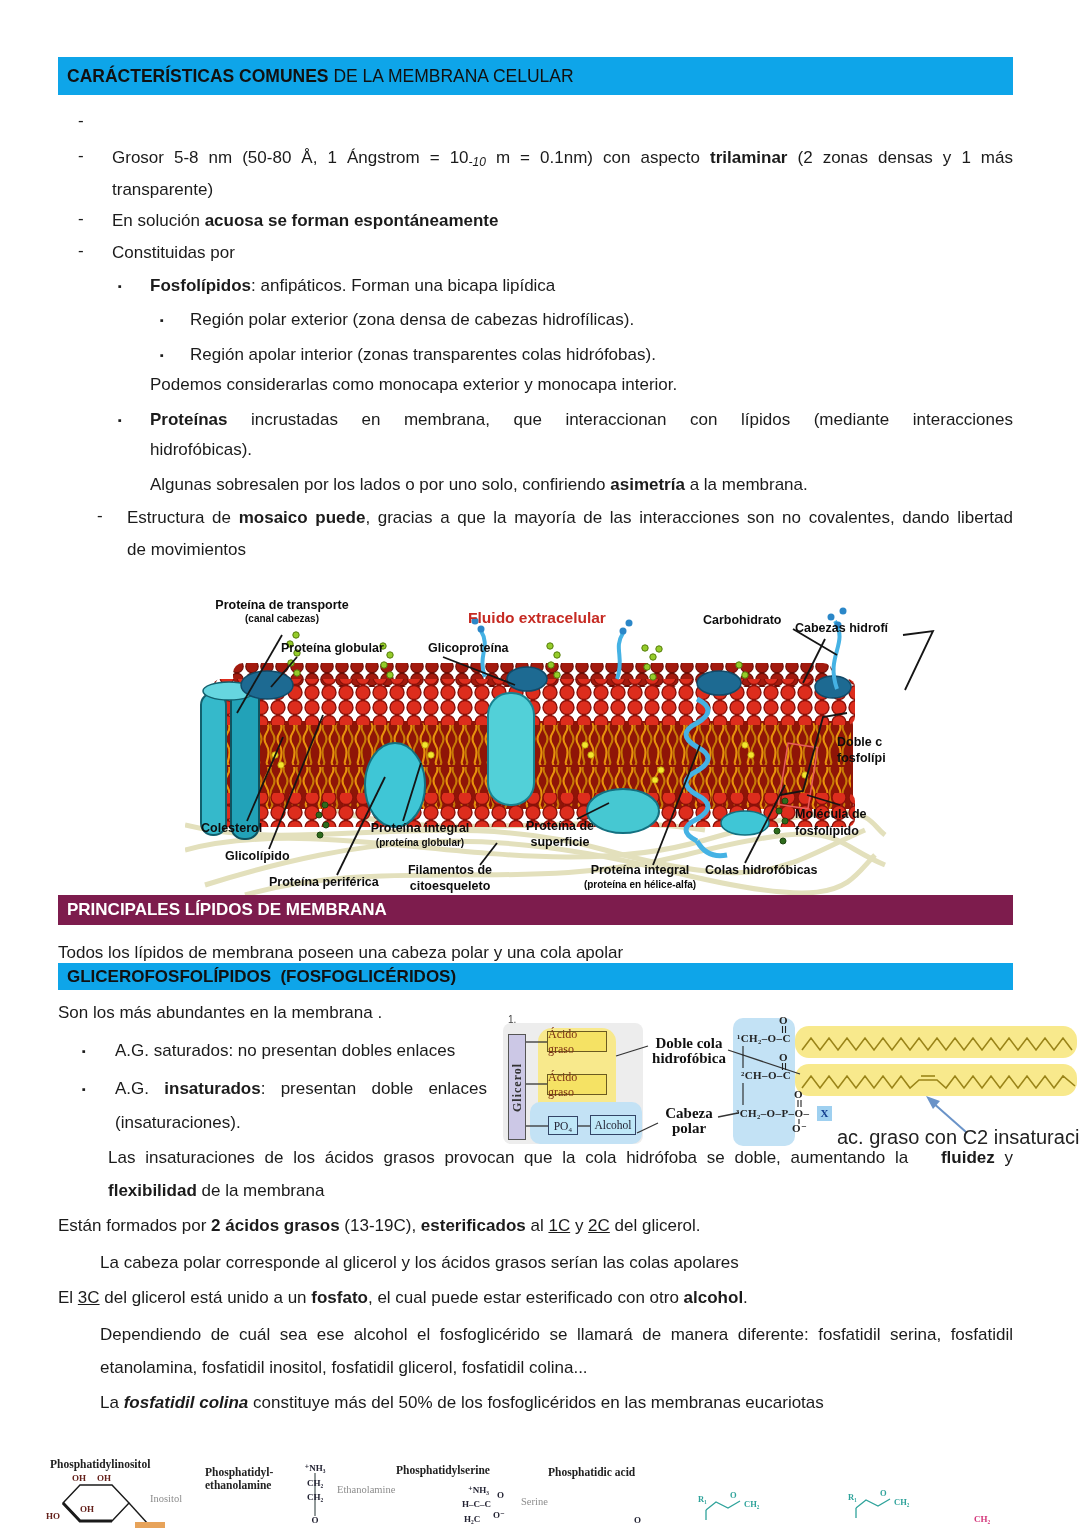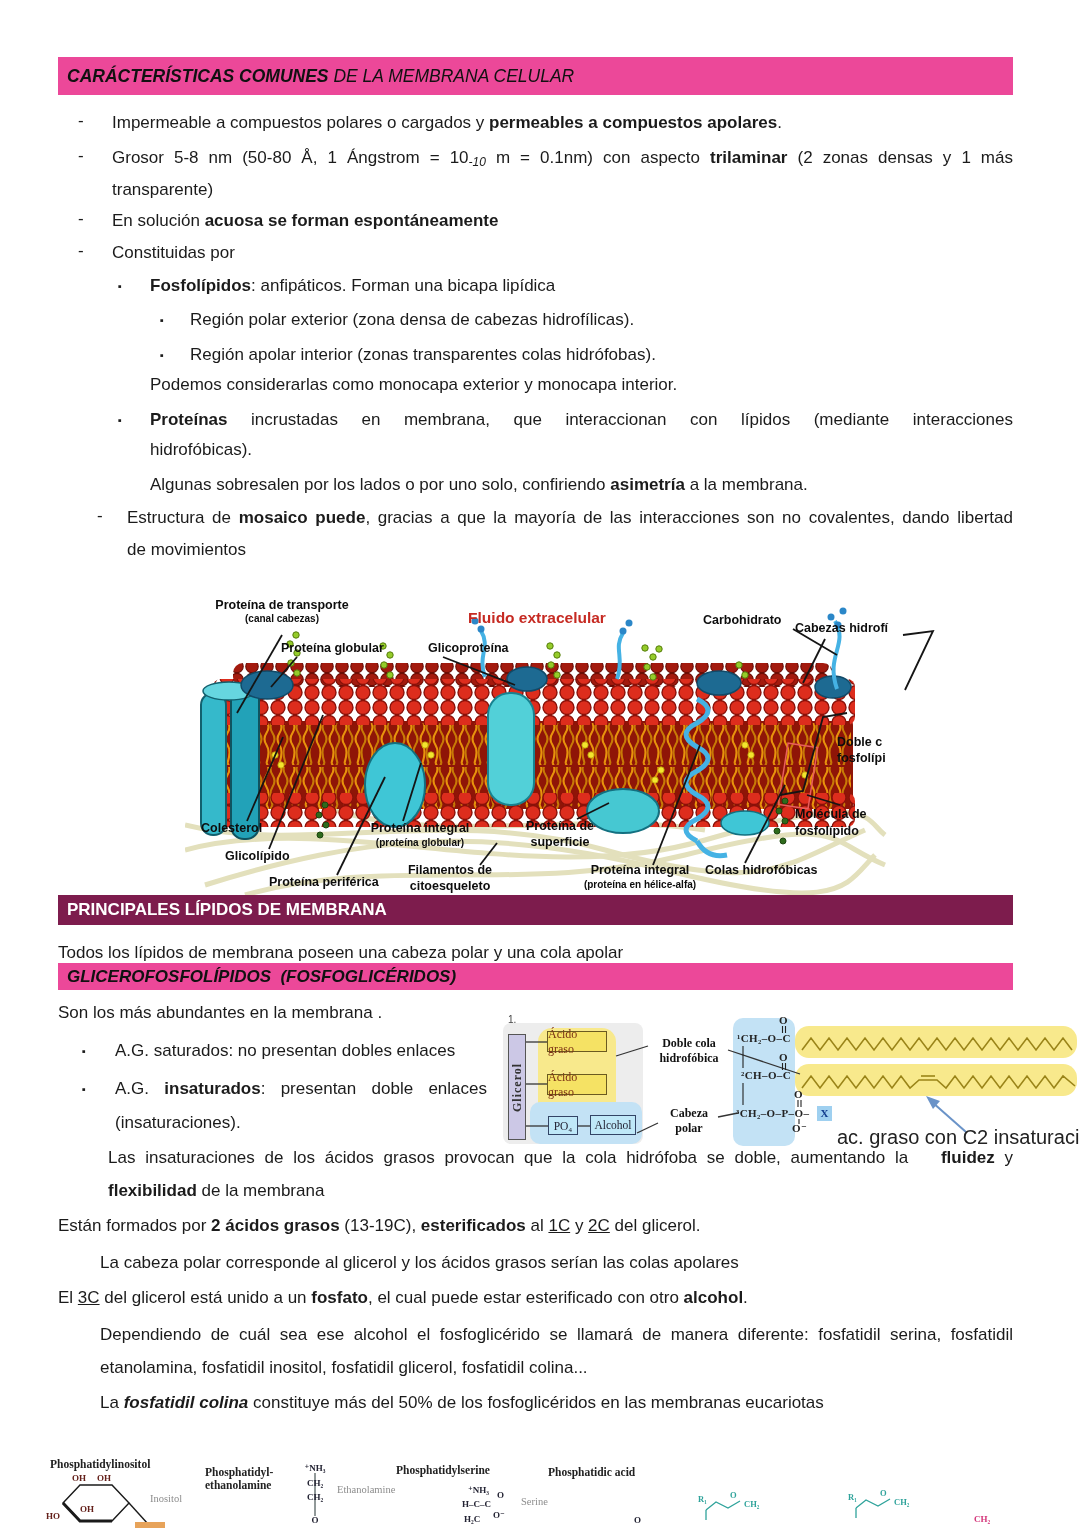--- a/index.html
+++ b/index.html
@@ -1,20 +1,20 @@
 <!DOCTYPE html>
 <html><head>
 <meta charset="utf-8">
 <style>
   html,body{margin:0;padding:0;background:#ffffff;}
   #page{position:relative;width:1080px;height:1528px;background:#fff;overflow:hidden;
         font-family:"Liberation Sans","DejaVu Sans",sans-serif;color:#1b1b1b;}
   .band{position:absolute;left:58px;width:955px;box-sizing:border-box;padding-left:9px;
         font-size:17.5px;display:flex;align-items:center;}
-  .band-pink{background:#ec4899;color:#111;font-style:italic;}
+  .band-pink{background:#0ea5e9;color:#111;}
   .band-maroon{background:#7d1c4d;color:#ffffff;font-weight:bold;}
   .ln{position:absolute;font-size:17px;line-height:23px;white-space:nowrap;color:#1b1b1b;}
   .jf{white-space:normal;text-align:justify;text-align-last:justify;}
   .mk{position:absolute;font-size:17px;color:#1b1b1b;}
   .sq{font-size:11px;line-height:20px;}
   .tsub{font-size:12px;vertical-align:-3px;}
   
   #figure{position:absolute;left:185px;top:595px;width:895px;height:300px;overflow:hidden;}
   .flab{position:absolute;font-weight:bold;font-size:12.5px;color:#0d0d0d;white-space:nowrap;}
   .fsub{position:absolute;font-weight:600;font-size:10px;color:#0d0d0d;white-space:nowrap;}
@@ -29,21 +29,21 @@
   .gbox{box-sizing:border-box;border:1.3px solid #6b5a20;background:#f5e264;
         font-family:"Liberation Serif","DejaVu Serif",serif;font-size:12px;color:#7a3014;
         display:flex;align-items:center;justify-content:center;}
   .bbox{box-sizing:border-box;border:1.2px solid #334466;background:#bfe8f8;
         font-family:"Liberation Serif","DejaVu Serif",serif;font-size:11.5px;color:#223;
         display:flex;align-items:center;justify-content:center;}
   .vert{writing-mode:vertical-rl;transform:rotate(180deg);background:#ccc8e6;border:1.2px solid #555;
         box-sizing:border-box;font-family:"Liberation Serif","DejaVu Serif",serif;font-weight:bold;
         font-size:12px;color:#333;display:flex;align-items:center;justify-content:center;letter-spacing:1px;}
   .glab{position:absolute;font-family:"Liberation Serif","DejaVu Serif",serif;font-weight:bold;
-        font-size:12px;color:#111;text-align:center;line-height:15px;}
+        font-size:15px;color:#111;text-align:center;line-height:15px;}
   .chem{position:absolute;font-family:"Liberation Serif","DejaVu Serif",serif;font-weight:bold;
         font-size:11px;color:#222;white-space:nowrap;letter-spacing:.4px;}
   .xchip{position:absolute;background:#9fd0f0;font-family:"Liberation Serif",serif;font-weight:bold;
         font-size:11px;color:#103a8c;text-align:center;}
   .gnote{position:absolute;font-size:20px;color:#222;white-space:nowrap;text-align:center;}
   .gmark{position:absolute;font-size:10px;color:#444;}
   
   #strip{position:absolute;left:0;top:1448px;width:1080px;height:80px;overflow:hidden;}
   .slab{position:absolute;font-family:"Liberation Serif","DejaVu Serif",serif;font-weight:bold;
         font-size:11.5px;color:#222;white-space:nowrap;line-height:13px;}
@@ -61,21 +61,20 @@
 </head>
 <body>
 
 <div id="page">
 
   <div class="band band-pink" style="top:57px;height:38px;">
     <span><span style="font-weight: bold;">CARÁCTERÍSTICAS COMUNES</span><span> DE LA MEMBRANA CELULAR</span></span>
   </div>
 
   <div class="mk" style="left:78px;top:111px;">-</div>
-  <div class="ln" style="left:112px;top:111px;"><span>Impermeable a compuestos polares o cargados y </span><span style="font-weight: bold;">permeables a compuestos apolares</span><span>.</span></div>
 
   <div class="mk" style="left:78px;top:146px;">-</div>
   <div class="ln jf" style="left:112px;top:146px;width:901px;"><span>Grosor 5-8 nm (50-80 Å, 1 Ángstrom = 10</span><span class="tsub" style="font-style: italic;">-10</span><span> m = 0.1nm) con aspecto </span><span style="font-weight: bold;">trilaminar</span><span> (2 zonas densas y 1 más</span></div>
   <div class="ln" style="left:112px;top:178px;"><span>transparente)</span></div>
 
   <div class="mk" style="left:78px;top:209px;">-</div>
   <div class="ln" style="left:112px;top:209px;"><span>En solución </span><span style="font-weight: bold;">acuosa se forman espontáneamente</span></div>
 
   <div class="mk" style="left:78px;top:241px;">-</div>
   <div class="ln" style="left:112px;top:241px;"><span>Constituidas por</span></div>

